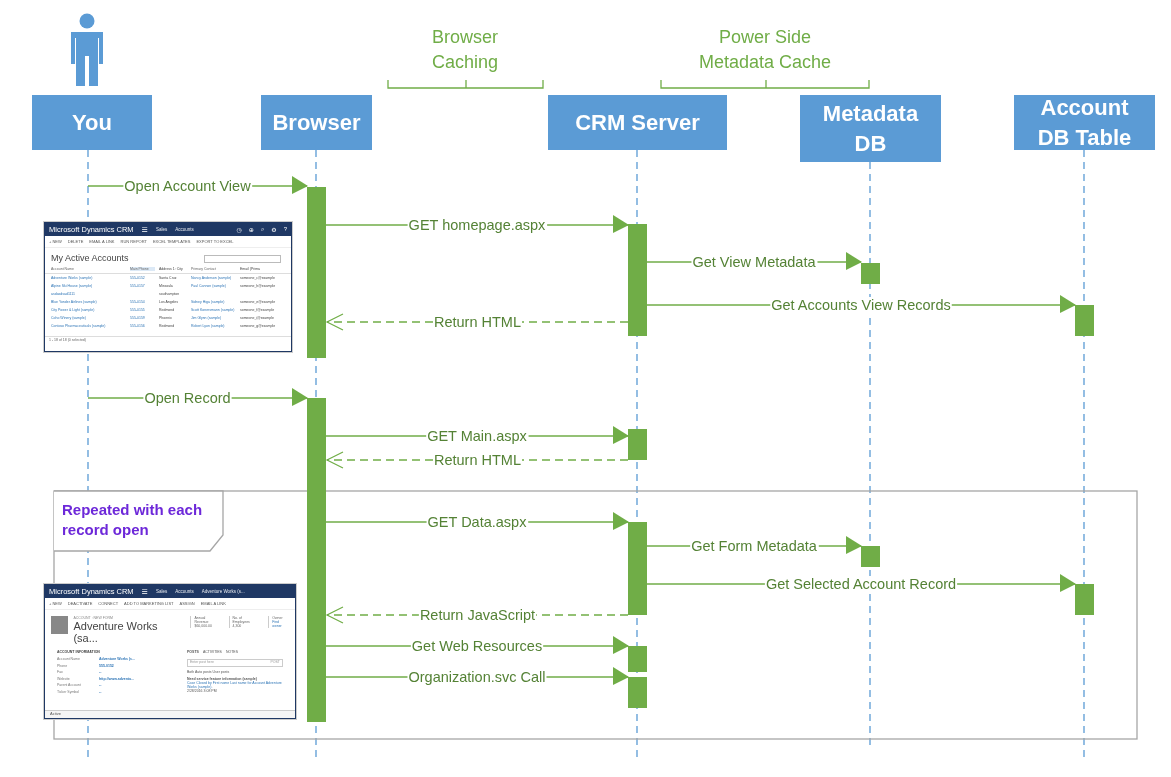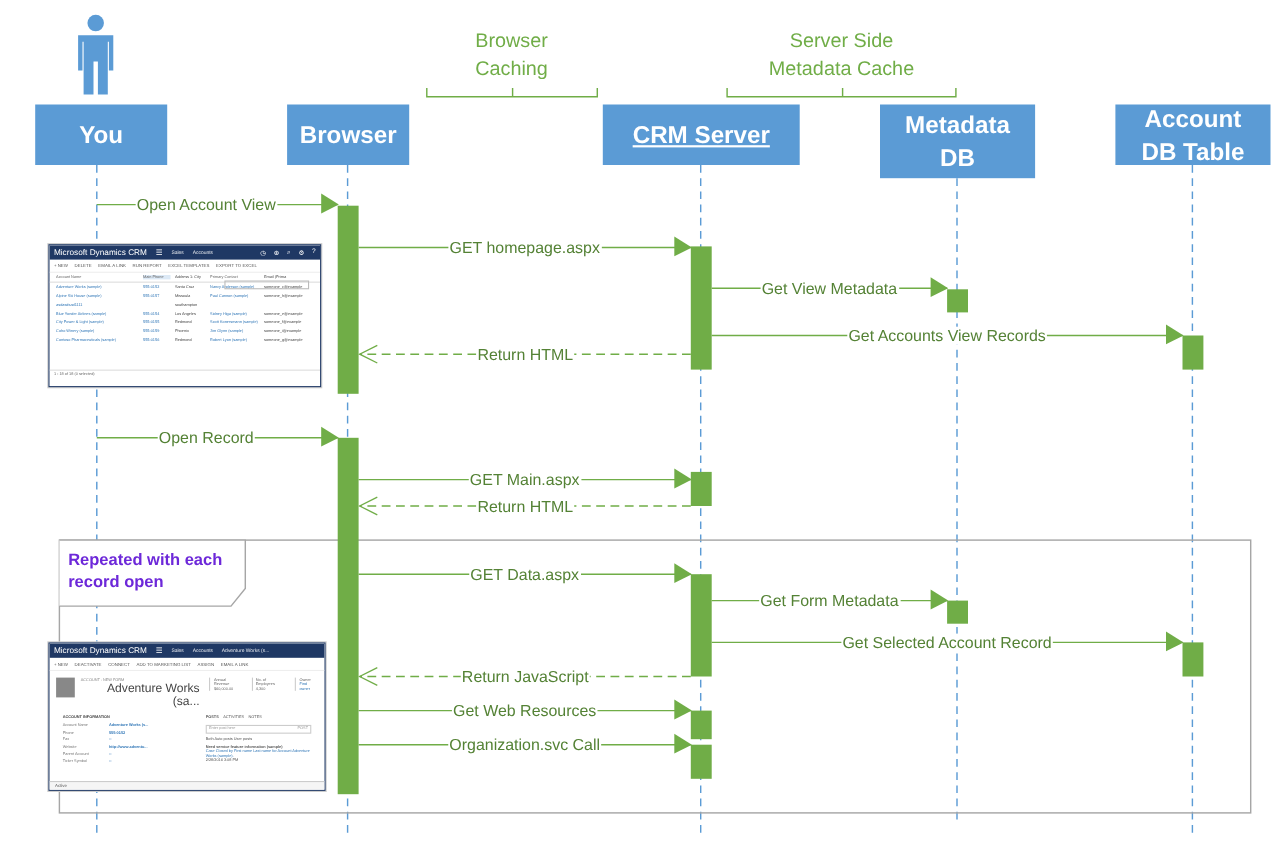--- a/index.html
+++ b/index.html
@@ -22,21 +22,21 @@
   .thumb .c1 { width:75px; color:#2e75b6; }
   .thumb .c2 { width:25px; color:#2e75b6; }
   .thumb .c3 { width:28px; color:#444; }
   .thumb .c4 { width:45px; color:#2e75b6; }
   .thumb .c5 { width:30px; color:#444; }
   .thumb .footer { position:absolute; left:0; right:0; bottom:0; height:12px; font-size:3.5px; color:#666; border-top:1px solid #ddd; padding:1px 4px; }
   .thumb .search { position:absolute; right:10px; top:32px; width:75px; height:6px; border:1px solid #bbb; }
   .thumb2 .header-area { display:flex; align-items:flex-start; padding:6px 6px 2px; gap:5px; }
   .thumb2 .avatar { width:18px; height:18px; background:#888; }
   .thumb2 .form-label { font-size:3.5px; color:#888; }
-  .thumb2 .record-name { font-size:11px; color:#444;text-align:right; }
+  .thumb2 .record-name { font-size:11px; color:#444; }
   .thumb2 .kpi { border-left:1px solid #ccc; padding-left:3px; font-size:3.5px; color:#666; margin-left:4px; }
   .thumb2 .sections { display:flex; padding:4px 12px; gap:20px; }
   .thumb2 .fields { width:110px; font-size:3.5px; }
   .thumb2 .fields .fr { display:flex; height:6.5px; }
   .thumb2 .fields .fl { width:42px; color:#777; }
   .thumb2 .fields .fv { color:#2e75b6; font-weight:bold; }
   .thumb2 .posts { font-size:3.5px; color:#555; flex:1; }
   .thumb2 .post-box { border:1px solid #ccc; height:6px; margin:5px 0 3px; display:flex; justify-content:space-between; padding:0 2px; color:#999; }
   .thumb2 .status { position:absolute; left:0; right:0; bottom:0; height:7px; font-size:4px; color:#555; border-top:1px solid #ccc; padding:0 5px; background:#f5f5f5; }
 </style>
@@ -154,31 +154,31 @@
   <circle cx="19" cy="9" r="7.5" fill="#5b9bd5"></circle>
   <path d="M3 20 h32 v32 h-4 v-26 h-1 v48 h-9 v-30 h-4 v30 h-9 v-48 h-1 v26 h-4 z" fill="#5b9bd5"></path>
 </svg>
 
 <div class="actor-box" style="left:32px;top:95px;width:120px;height:55px;">
     <span>You</span>
   </div>
 <div class="actor-box" style="left:261px;top:95px;width:111px;height:55px;">
     <span>Browser</span>
   </div>
-<div class="actor-box" style="left:548px;top:95px;width:179px;height:55px;text-decoration:underline;">
+<div class="actor-box" style="left:548px;top:95px;width:179px;height:55px;">
     <span>CRM Server</span>
   </div>
 <div class="actor-box" style="left:800px;top:95px;width:141px;height:67px;white-space:pre-line;"><span>Metadata
 DB</span></div>
 <div class="actor-box" style="left:1014px;top:95px;width:141px;height:55px;white-space:pre-line;"><span>Account
 DB Table</span></div>
 
 <div class="cache-label" style="left:387px;top:25px;width:156px;white-space:pre-line;">Browser
 Caching</div>
-<div class="cache-label" style="left:660px;top:25px;width:210px;white-space:pre-line;">Server Side
+<div class="cache-label" style="left:660px;top:25px;width:210px;white-space:pre-line;">Power Side
 Metadata Cache</div>
 
 <div class="note-text" style="left:62px;top:500px;width:155px;">Repeated with each record open</div>
 
 <div class="thumb" style="left:16px;top:222px;width:246px;height:128px;">
   <div class="topbar">
     <span class="app">Microsoft Dynamics CRM</span>
     <span>☰</span>
     <span class="nav">Sales</span>
     <span class="nav">Accounts</span>
@@ -191,20 +191,21 @@
       </span>
   </div>
   <div class="cmdbar">
     <span>+ NEW</span>
     <span>DELETE</span>
     <span>EMAIL A LINK</span>
     <span>RUN REPORT</span>
     <span>EXCEL TEMPLATES</span>
     <span>EXPORT TO EXCEL</span>
   </div>
+  <div class="title">My Active Accounts</div>
   <div class="search"></div>
   <div class="grid-head">
     <span class="c1" style="color:#666">Account Name</span>
     <span class="c2" style="color:#666;background:#dce9f6">Main Phone</span>
     <span class="c3">Address 1: City</span>
     <span class="c4" style="color:#666">Primary Contact</span>
     <span class="c5">Email (Prima</span>
   </div>
   <div id="view-rows">
       <div class="grid-row">

